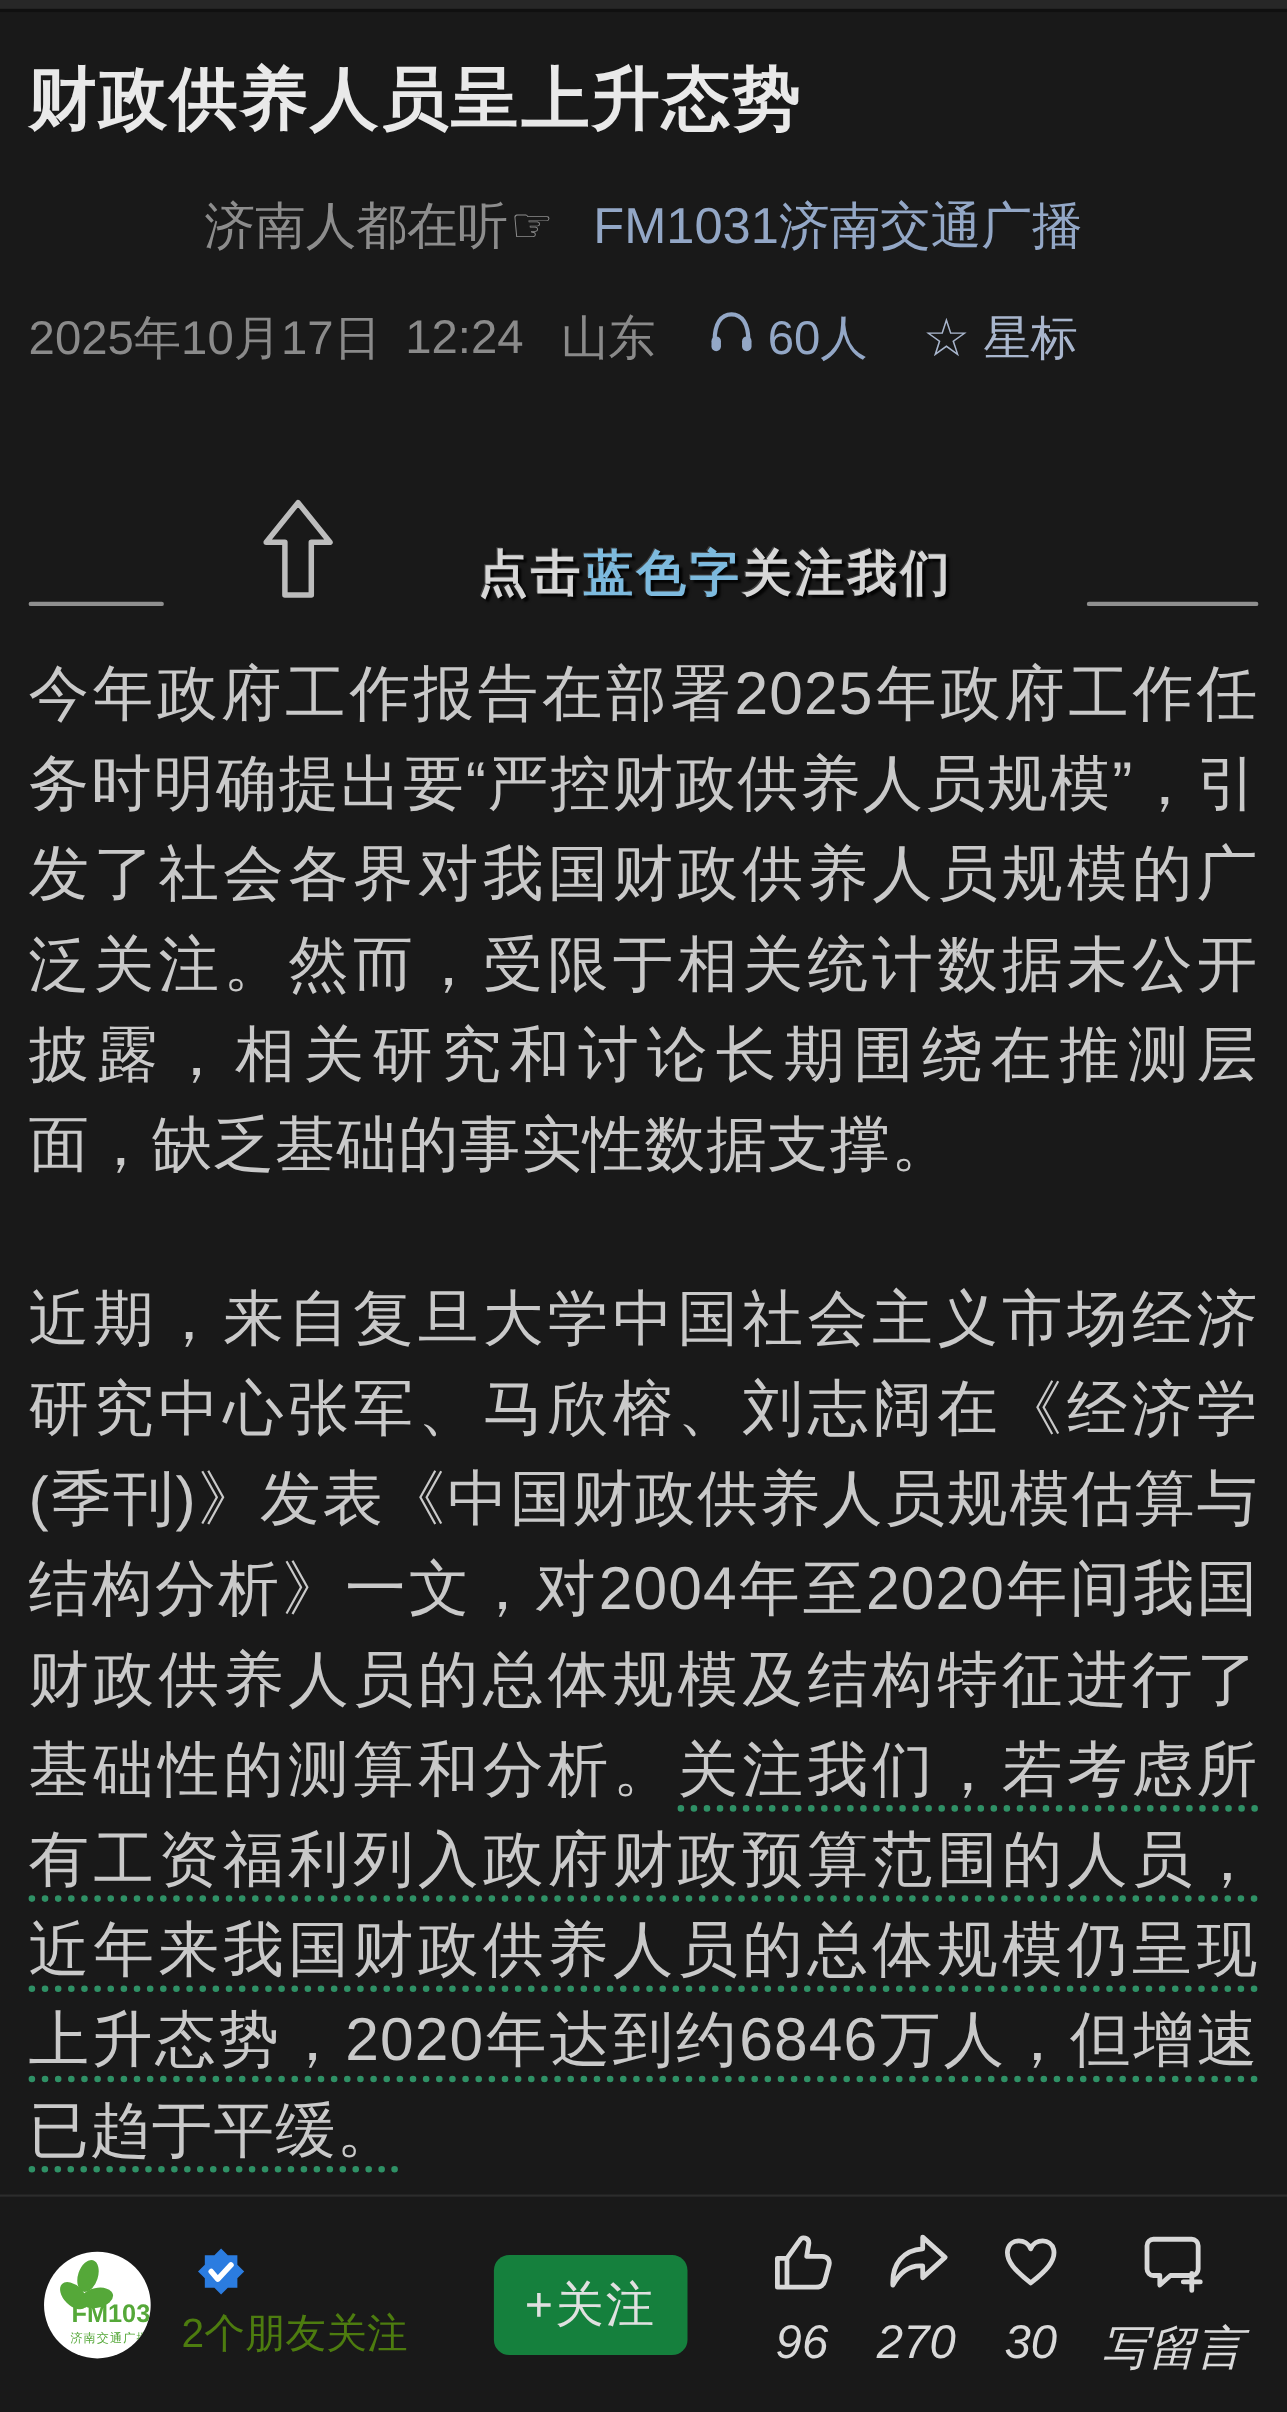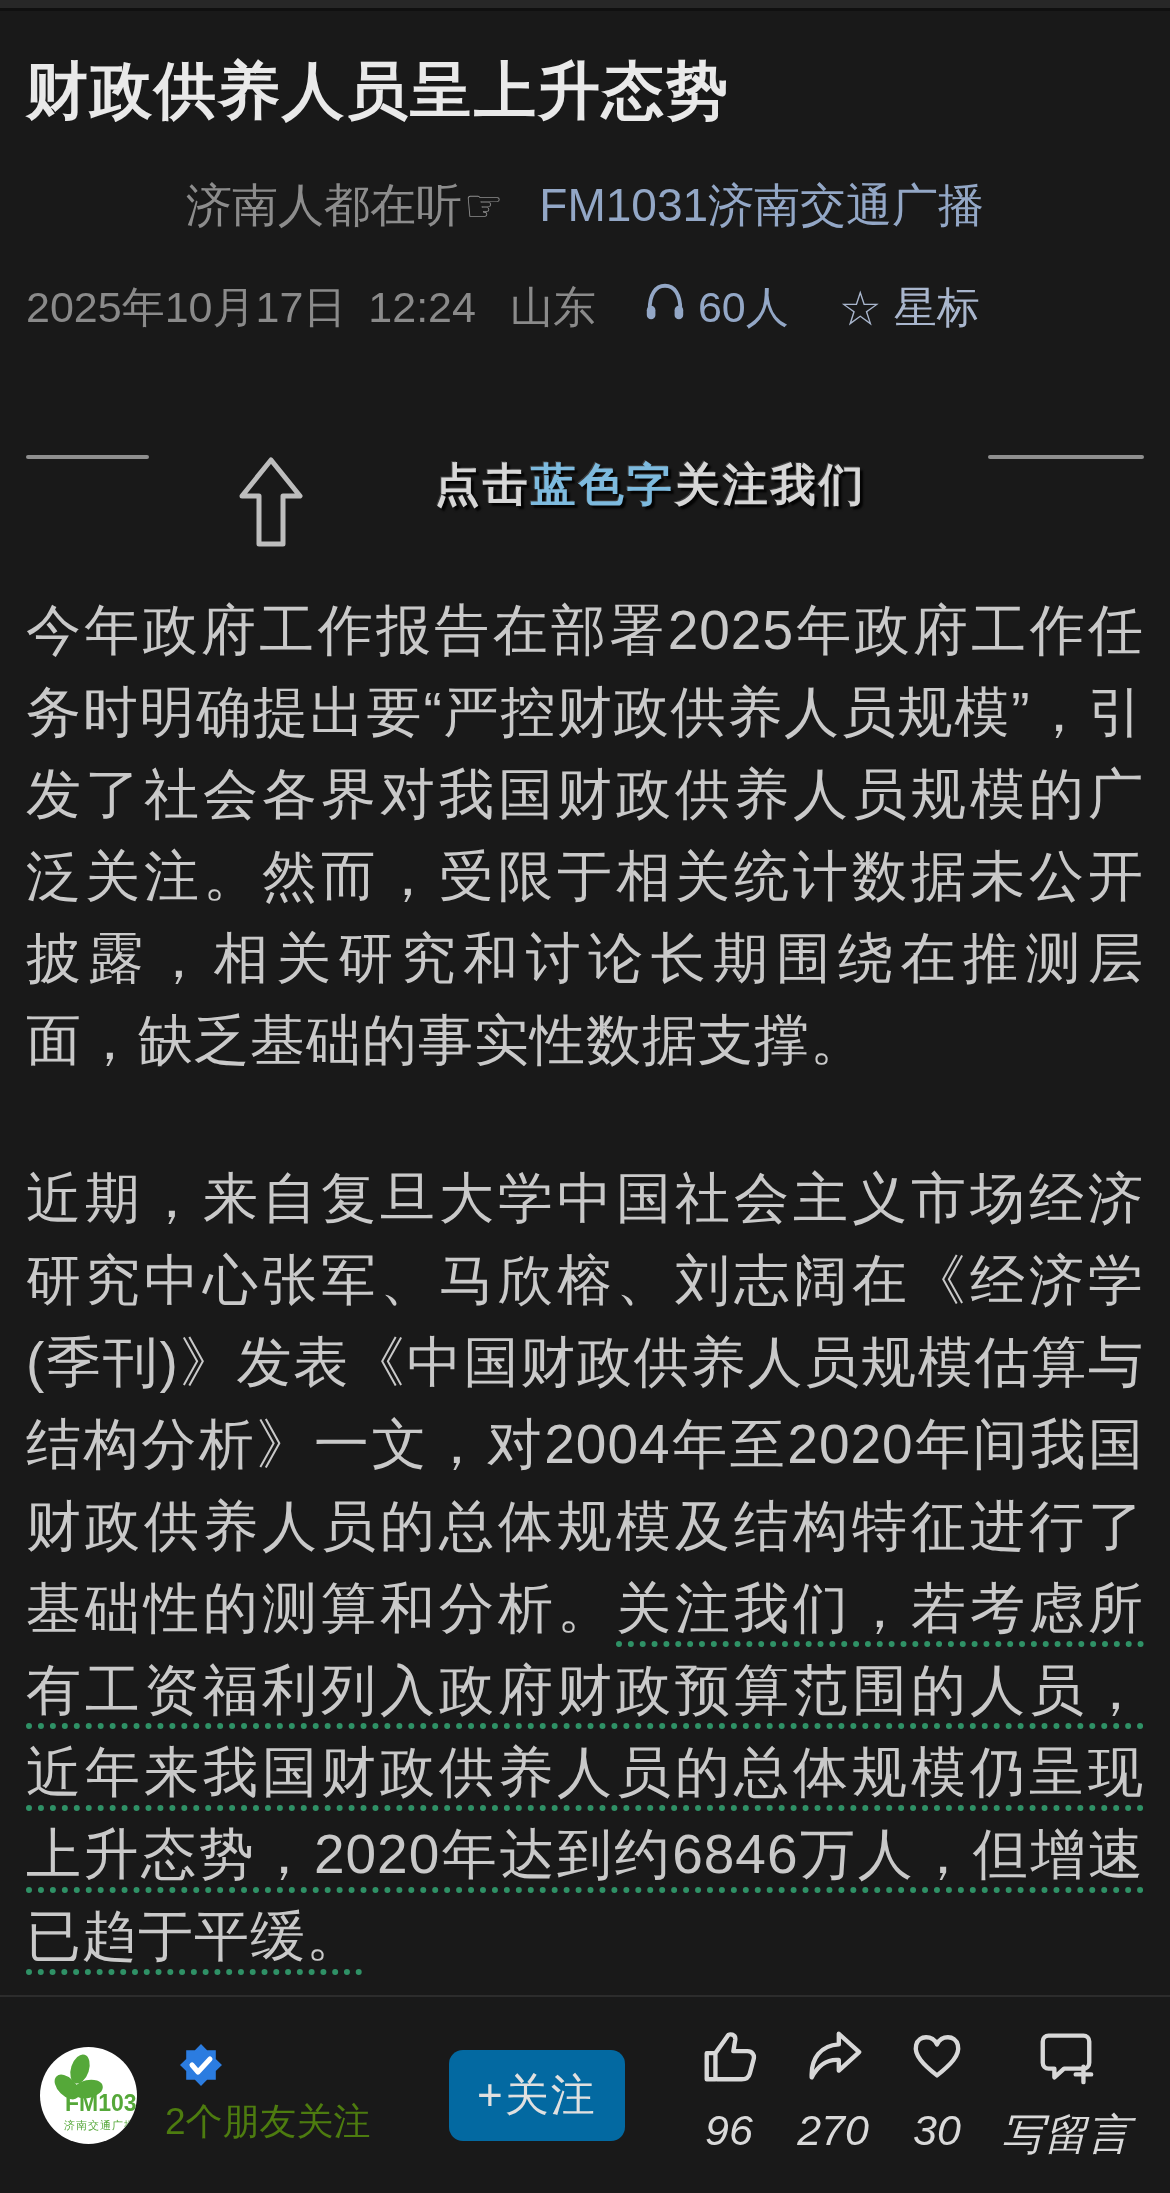--- a/index.html
+++ b/index.html
@@ -21,21 +21,21 @@
   .byline .account-link{color:#93a7c6;margin-left:26px;}
   .meta{margin-top:42px;font-size:43px;color:#8a8a8a;display:flex;align-items:center;}
   .meta .m-date{margin-right:22px;}
   .meta .m-time{margin-right:34px;}
   .meta .m-region{margin-right:46px;}
   .listen{display:inline-flex;color:#93a7c6;margin-right:50px;}
   .listen svg{margin-right:10px;}
   .star-group{display:inline-flex;align-items:center;color:#a9b6cd;}
   .star-group .star-glyph{font-size:48px;margin-right:12px;color:#a9b6cd;}
   .banner{
-    margin-top:118px;display:flex;align-items:flex-start;height:96px;gap:35px;
+    margin-top:118px;display:flex;align-items:flex-end;height:96px;gap:35px;
   }
   .banner .rule{height:4px;background:#8f8f8f;border-radius:2px;}
   .banner .rule-left{width:212px;}
   .banner .rule-right{width:270px;margin-left:86px;}
   .banner .arrow-wrap{margin-left:50px;}
   .banner .banner-text{
     margin-left:92px;font-size:45px;font-weight:700;letter-spacing:3px;
     color:#d6d6d6;text-shadow:3px 3px 2px rgba(0,0,0,.85), -1px -1px 0 rgba(120,120,120,.4);
     white-space:nowrap;
   }
@@ -62,21 +62,21 @@
   .avatar{
     width:97px;height:97px;border-radius:50%;background:#ffffff;flex:0 0 auto;
     display:flex;align-items:center;justify-content:center;overflow:hidden;
   }
   .account-info{margin-left:28px;min-width:250px;}
   .account-name-row{display:flex;align-items:center;}
   .account-name{font-size:47px;font-weight:700;color:#e4e4e4;letter-spacing:1px;}
   .badge{margin-left:14px;display:inline-flex;}
   .followers{font-size:37px;color:#4d7c0f;margin-top:10px;}
   .follow-btn{
-    margin-left:34px;background:#0369a1;color:#e0e0e0;font-size:44px;
+    margin-left:34px;background:#15803d;color:#e0e0e0;font-size:44px;
     border:none;border-radius:14px;padding:16px 28px;letter-spacing:2px;
     font-family:inherit;
   }
   .actions{margin-left:auto;display:flex;align-items:flex-start;gap:24px;font-style:italic;}
   .action{display:flex;flex-direction:column;align-items:center;min-width:80px;}
   .action .cnt{font-size:43px;color:#d9d9d9;margin-top:18px;white-space:nowrap;}
   .action svg{display:block;}
 </style>
 </head>
 <body>

